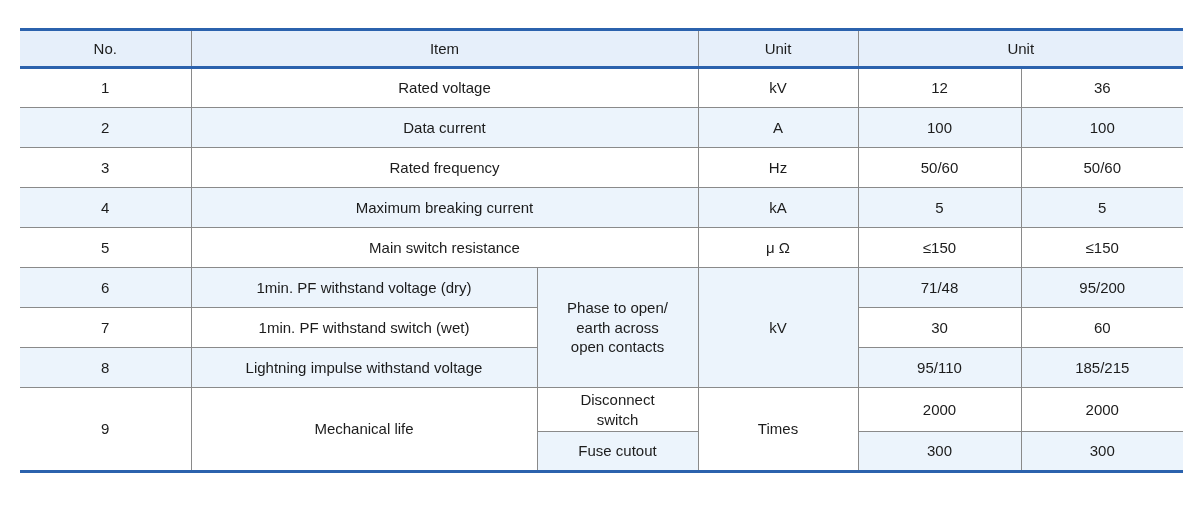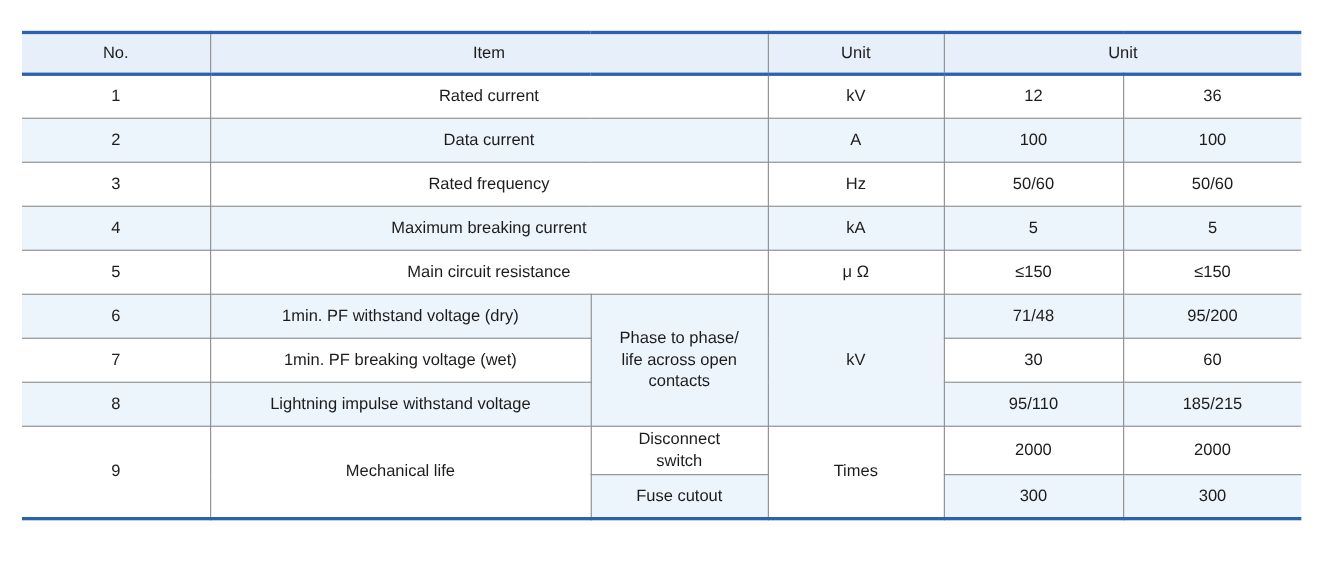--- a/index.html
+++ b/index.html
@@ -66,21 +66,21 @@
       <tr>
         <th class="el">No.</th>
         <th colspan="2">Item</th>
         <th>Unit</th>
         <th colspan="2" class="er">Unit</th>
       </tr>
     </thead>
     <tbody>
       <tr class="w">
         <td class="el">1</td>
-        <td colspan="2">Rated current</td>
+        <td colspan="2">Rated voltage</td>
         <td>kV</td>
         <td>12</td>
         <td class="er">36</td>
       </tr>
       <tr class="b">
         <td class="el">2</td>
         <td colspan="2">Data current</td>
         <td>A</td>
         <td>100</td>
         <td class="er">100</td>
@@ -94,36 +94,36 @@
       </tr>
       <tr class="b">
         <td class="el">4</td>
         <td colspan="2">Maximum breaking current</td>
         <td>kA</td>
         <td>5</td>
         <td class="er">5</td>
       </tr>
       <tr class="w">
         <td class="el">5</td>
-        <td colspan="2">Main circuit resistance</td>
+        <td colspan="2">Main switch resistance</td>
         <td>μ Ω</td>
         <td>≤150</td>
         <td class="er">≤150</td>
       </tr>
       <tr class="b">
         <td class="el">6</td>
         <td>1min. PF withstand voltage (dry)</td>
-        <td rowspan="3">Phase to phase/ life across open contacts</td>
+        <td rowspan="3">Phase to open/ earth across open contacts</td>
         <td rowspan="3">kV</td>
         <td>71/48</td>
         <td class="er">95/200</td>
       </tr>
       <tr class="w">
         <td class="el">7</td>
-        <td>1min. PF breaking voltage (wet)</td>
+        <td>1min. PF withstand switch (wet)</td>
         <td>30</td>
         <td class="er">60</td>
       </tr>
       <tr class="b">
         <td class="el">8</td>
         <td>Lightning impulse withstand voltage</td>
         <td>95/110</td>
         <td class="er">185/215</td>
       </tr>
       <tr class="w">

